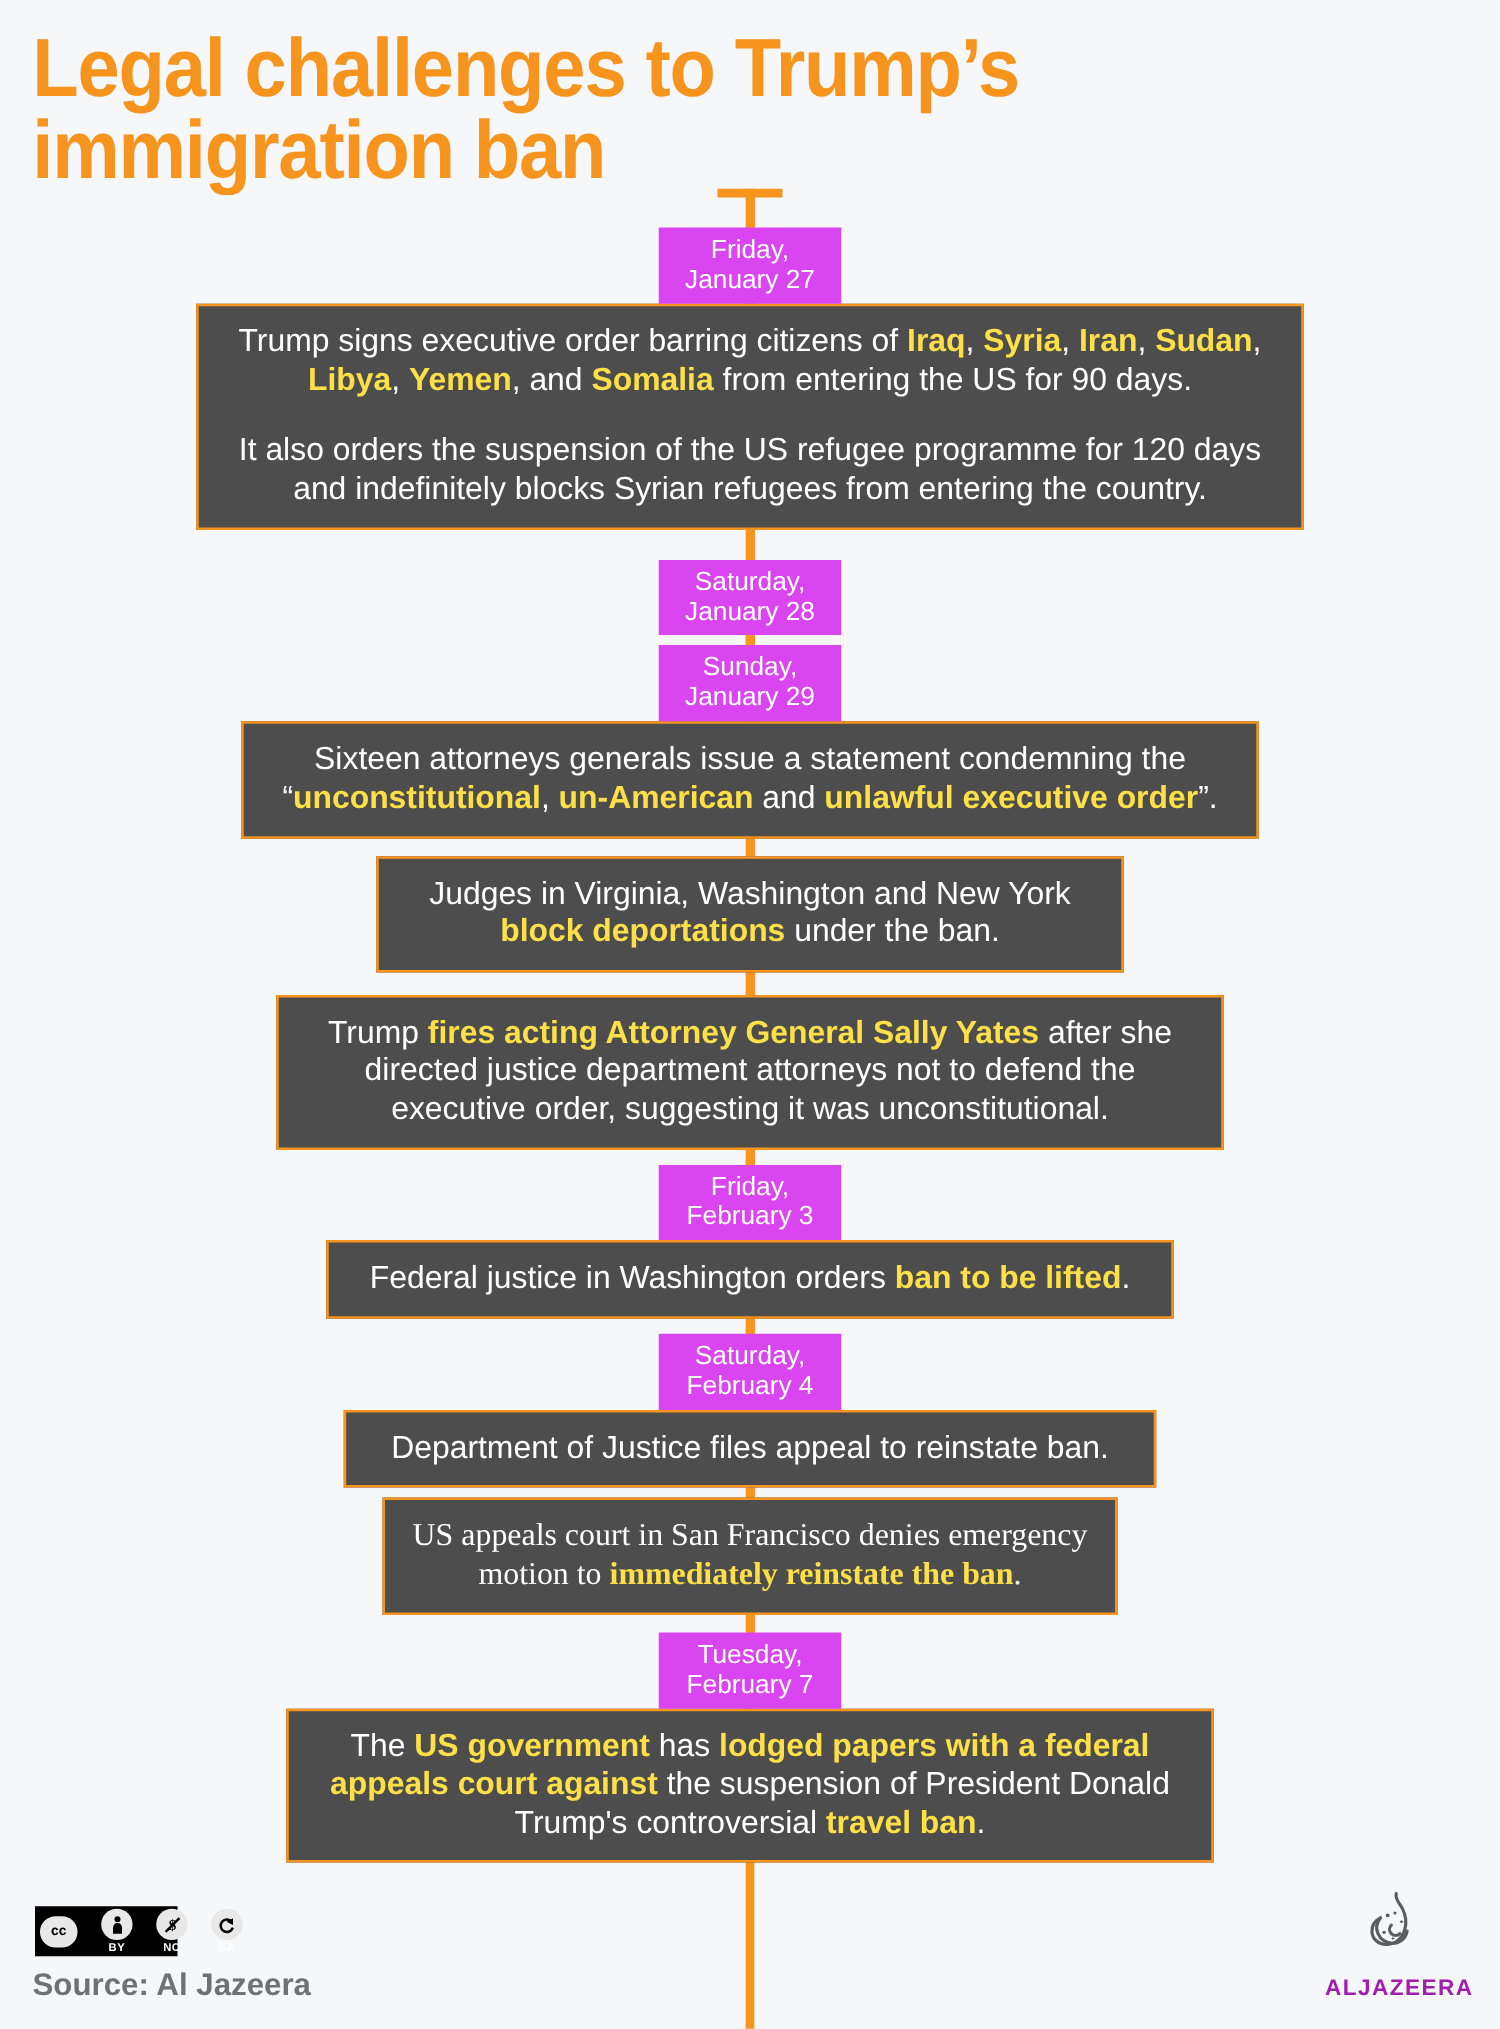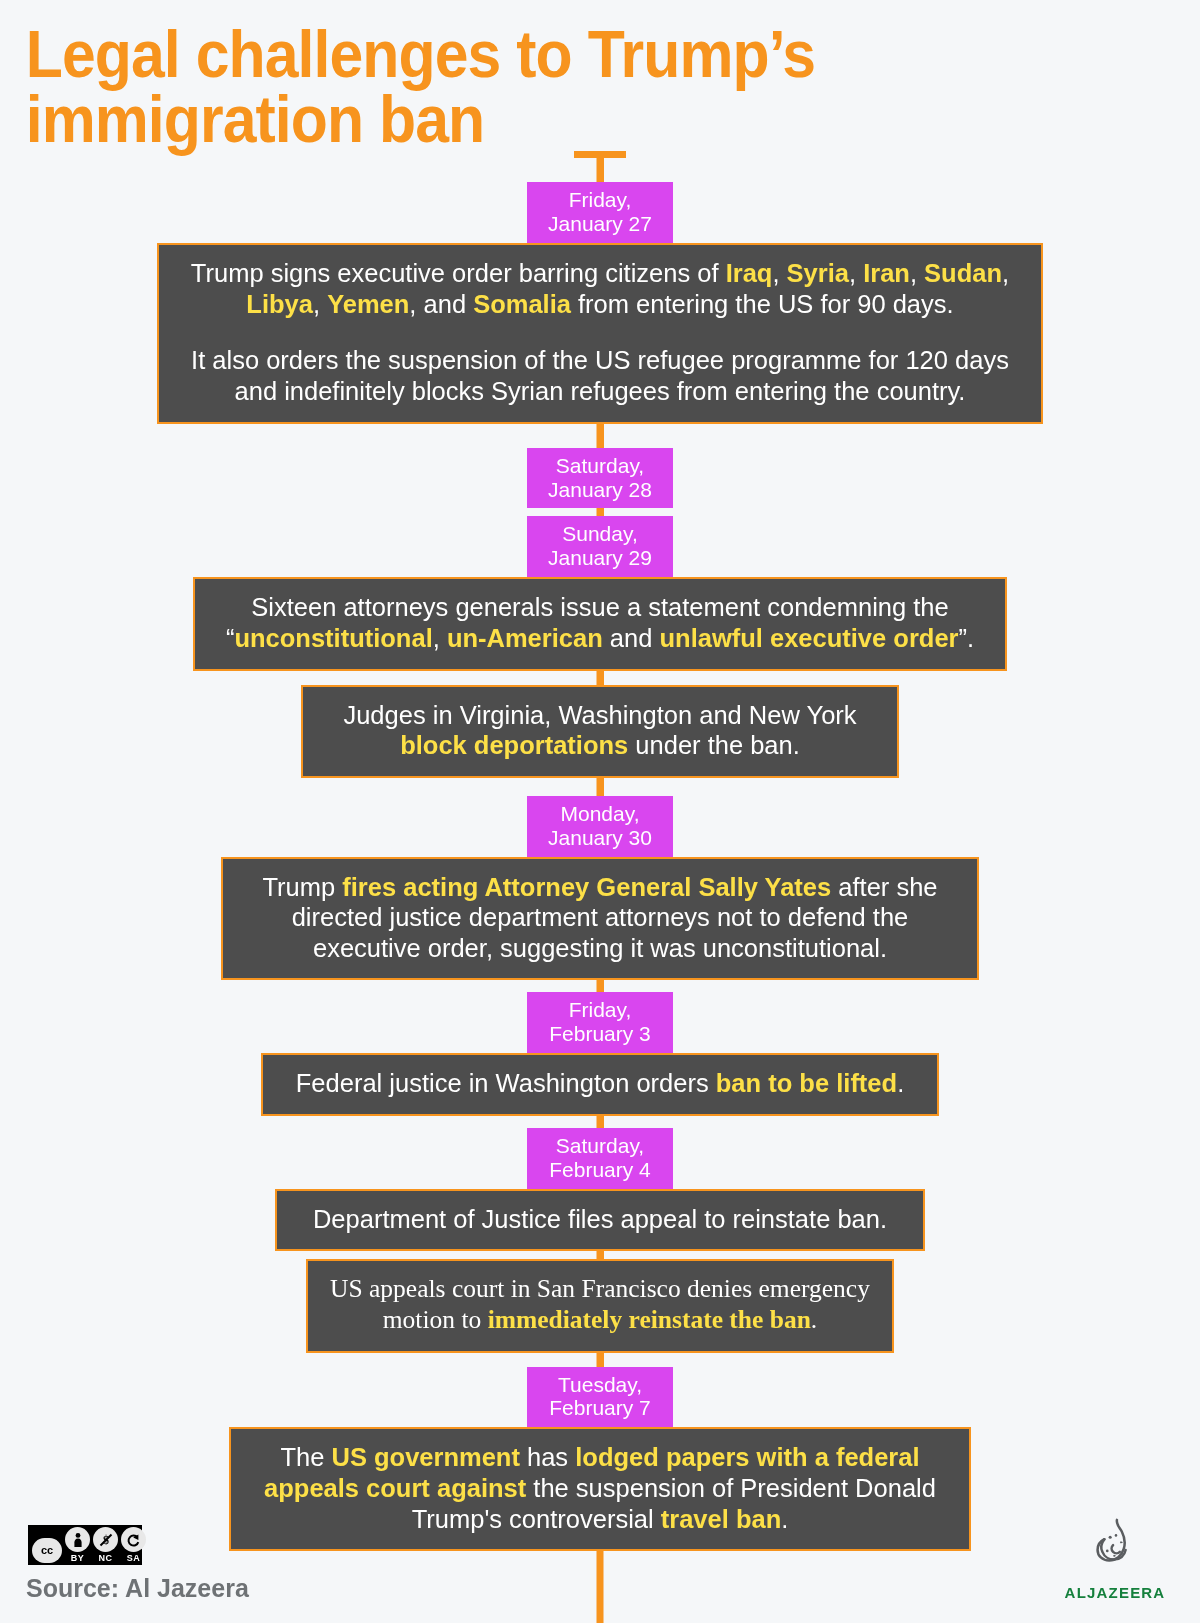--- a/index.html
+++ b/index.html
@@ -114,21 +114,21 @@
     position: absolute;
     left: 28px;
     bottom: 58px;
     width: 114px;
     height: 40px;
     background: #000000;
     display: flex;
     align-items: center;
     padding: 0 4px;
   }
-  .cc-inner { display: flex; align-items: flex-end; gap: 3px; }
+  .cc-inner { display: flex; align-items: center; gap: 19px; }
   .cc-ico {
     width: 25px; height: 25px; border-radius: 50%;
     background: #e8e8e8; color: #000;
     display: flex; align-items: center; justify-content: center;
     font-size: 13px; font-weight: bold; line-height: 1;
   }
   .cc-ico.wide { width: 30px; border-radius: 13px; font-size: 11px; }
   .cc-col { display: flex; flex-direction: column; align-items: center; }
   .cc-lab { color: #fff; font-size: 9px; font-weight: bold; margin-top: 1px; letter-spacing: .4px; }
 
@@ -142,22 +142,22 @@
   }
 
   .aj-logo {
     position: absolute;
     right: 30px;
     bottom: 22px;
     width: 110px;
     text-align: center;
   }
   .aj-word {
-    color: #15803d;
-    font-size: 15px;
+    color: #a21caf;
+    font-size: 18px;
     font-weight: bold;
     letter-spacing: 1.2px;
     margin-top: 2px;
   }
 </style>
 </head>
 <body>
 
 <h1 class="title">
   <span>Legal challenges to Trump’s immigration ban</span>
@@ -209,24 +209,20 @@
     <div class="event-box w-598">
       <p>
         <span>Judges in Virginia, Washington and New York </span><span class="hl">block deportations</span><span> under the ban.</span>
       </p>
     </div>
   </div>
 
   <div class="connector" style="height:18px"></div>
 
   <div class="group">
-    <div class="date-badge">
-      <div>Monday,</div>
-      <div>January 30</div>
-    </div>
     <div class="event-box w-758">
       <p>
         <span>Trump </span><span class="hl">fires acting Attorney General Sally Yates</span><span> after she directed justice department attorneys not to defend the executive order, suggesting it was unconstitutional.</span>
       </p>
     </div>
   </div>
 
   <div class="connector" style="height:12px"></div>
 
   <div class="group">

